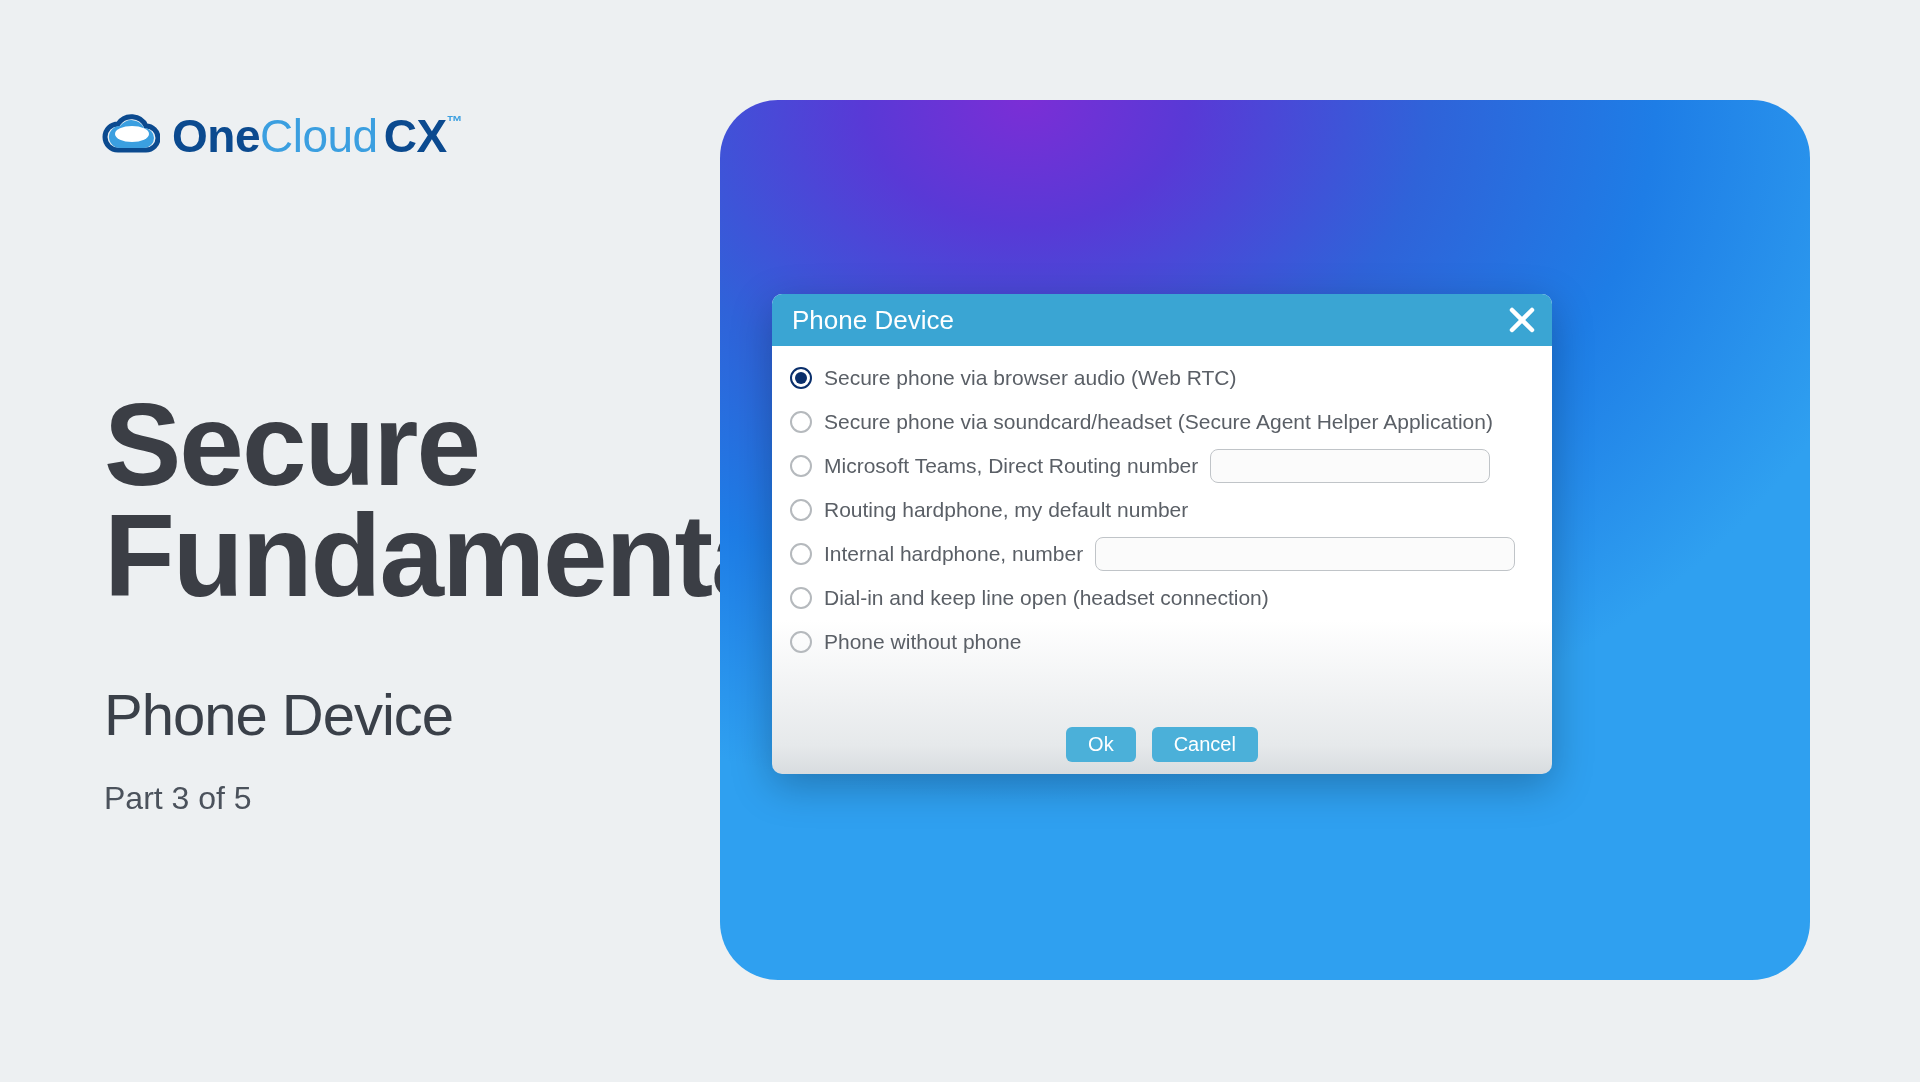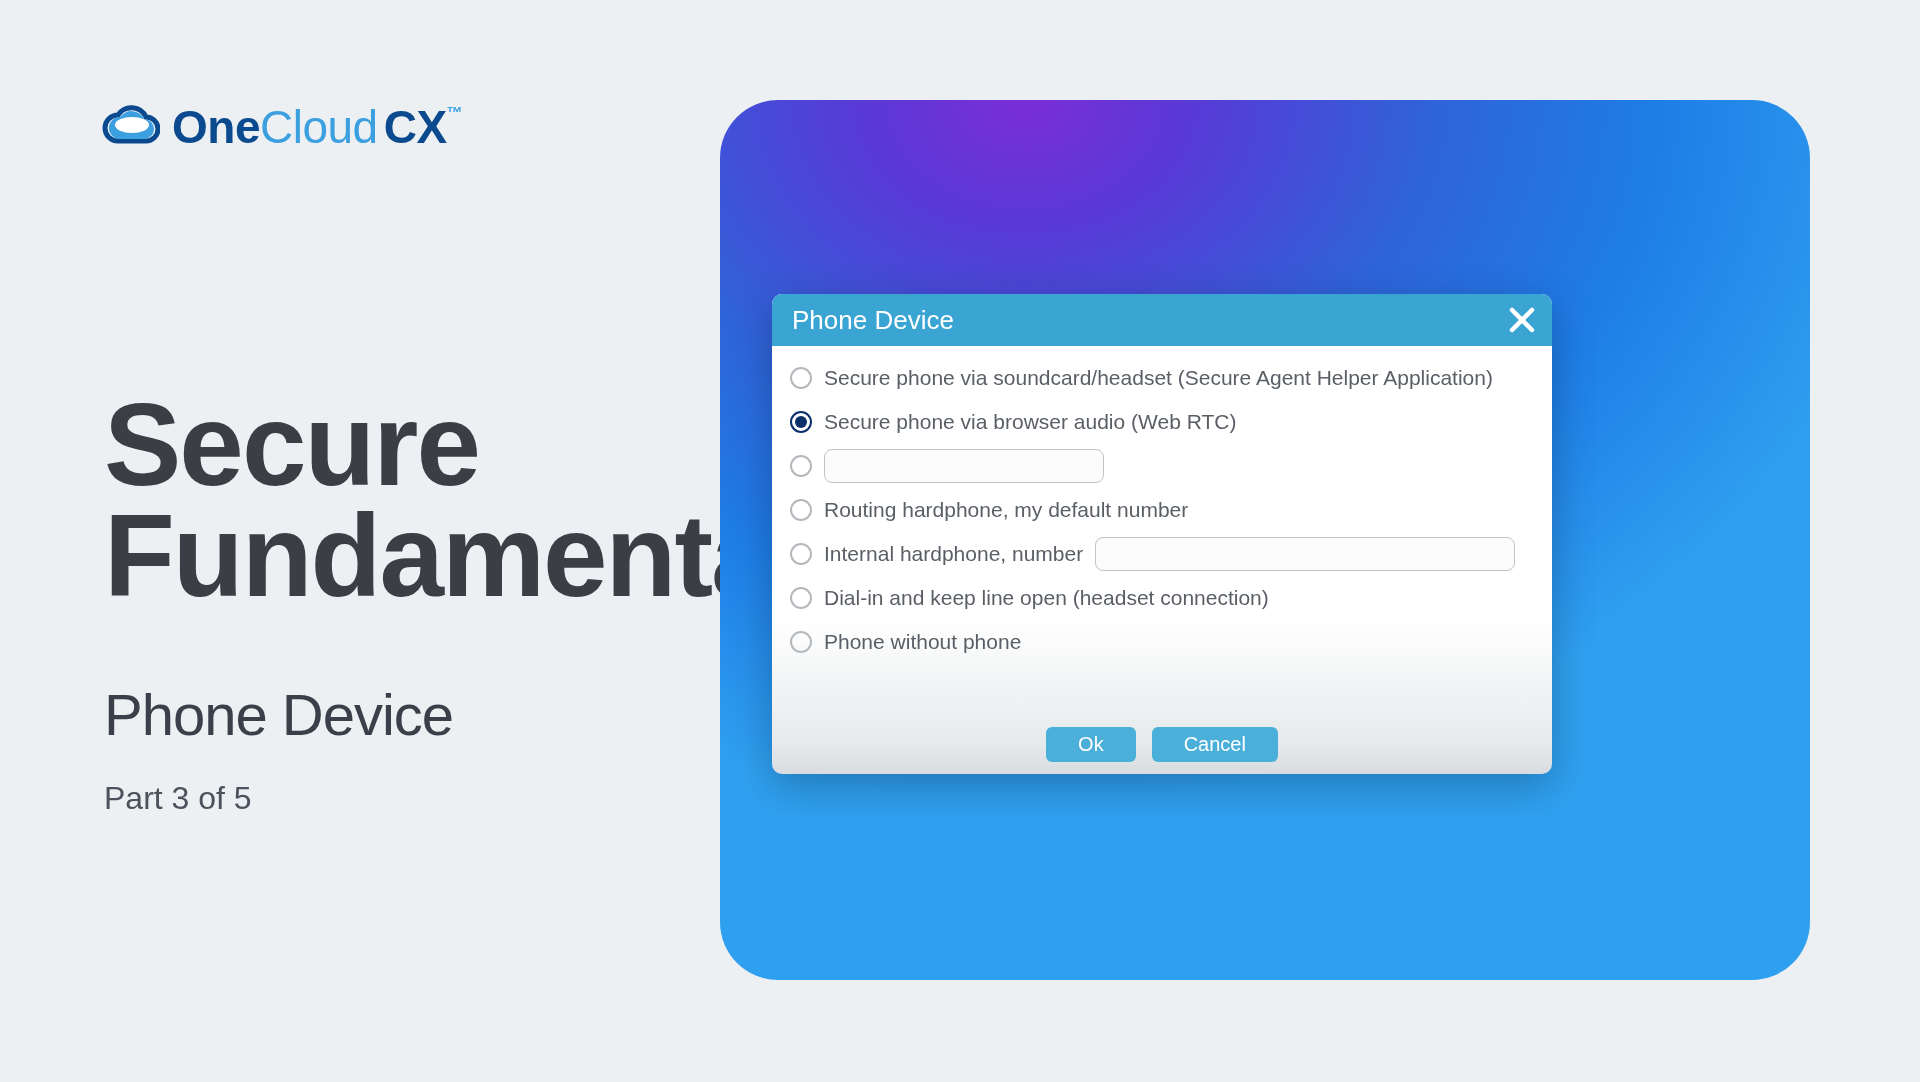--- a/index.html
+++ b/index.html
@@ -6,21 +6,21 @@
 body {
   width: 1920px;
   height: 1082px;
   background: #edf0f2;
   font-family: -apple-system, BlinkMacSystemFont, "Segoe UI", Arial, sans-serif;
   position: relative;
   overflow: hidden;
 }
 .logo-area {
   position: absolute;
-  top: 100px;
+  top: 109px;
   left: 100px;
   display: flex;
   align-items: center;
   gap: 12px;
 }
 .cloud-icon {
   width: 60px;
   height: 48px;
 }
 .logo-text {
@@ -148,21 +148,21 @@
   align-items: center;
   justify-content: center;
   gap: 16px;
 }
 .btn {
   background: #4bb0d9;
   color: #ffffff;
   border: none;
   border-radius: 6px;
   font-size: 20px;
-  padding: 6px 32px;
+  padding: 6px 22px;
   cursor: pointer;
 }
 </style>
 </head>
 <body>
 
 <div class="logo-area">
   <svg class="cloud-icon" viewBox="0 0 60 48">
     <path d="M 18 38 A 13 13 0 0 1 18 12 A 16 16 0 0 1 46 14 A 11 11 0 0 1 46 38 Z" fill="none" stroke="#0b4a8f" stroke-width="5"></path>
     <path d="M 20 36 A 11 11 0 0 1 20 14 A 14 14 0 0 1 44 16 A 9 9 0 0 1 44 36 Z" fill="#3b9fe0"></path>
@@ -187,31 +187,32 @@
   <div class="dialog">
     <div class="dialog-header">
       <div class="dialog-title">Phone Device</div>
       <svg class="close-icon" viewBox="0 0 32 32">
         <line x1="6" y1="6" x2="26" y2="26" stroke="#ffffff" stroke-width="4.5" stroke-linecap="round"></line>
         <line x1="26" y1="6" x2="6" y2="26" stroke="#ffffff" stroke-width="4.5" stroke-linecap="round"></line>
       </svg>
     </div>
     <div class="dialog-body" id="dialog-body">
         <div class="radio-row">
-          <div class="radio-circle"></div>
-          <span class="radio-label">Secure phone via soundcard/headset (Secure Agent Helper Application)</span>
-        </div>
-        <div class="radio-row">
           <div class="radio-circle selected">
             <div class="radio-dot"></div>
           </div>
           <span class="radio-label">Secure phone via browser audio (Web RTC)</span>
         </div>
         <div class="radio-row">
           <div class="radio-circle"></div>
+          <span class="radio-label">Secure phone via soundcard/headset (Secure Agent Helper Application)</span>
+        </div>
+        <div class="radio-row">
+          <div class="radio-circle"></div>
+          <span class="radio-label">Microsoft Teams, Direct Routing number</span>
           <input class="radio-input" type="text" style="">
         </div>
         <div class="radio-row">
           <div class="radio-circle"></div>
           <span class="radio-label">Routing hardphone, my default number</span>
         </div>
         <div class="radio-row">
           <div class="radio-circle"></div>
           <span class="radio-label">Internal hardphone, number</span>
           <input class="radio-input wide" type="text" style="">

